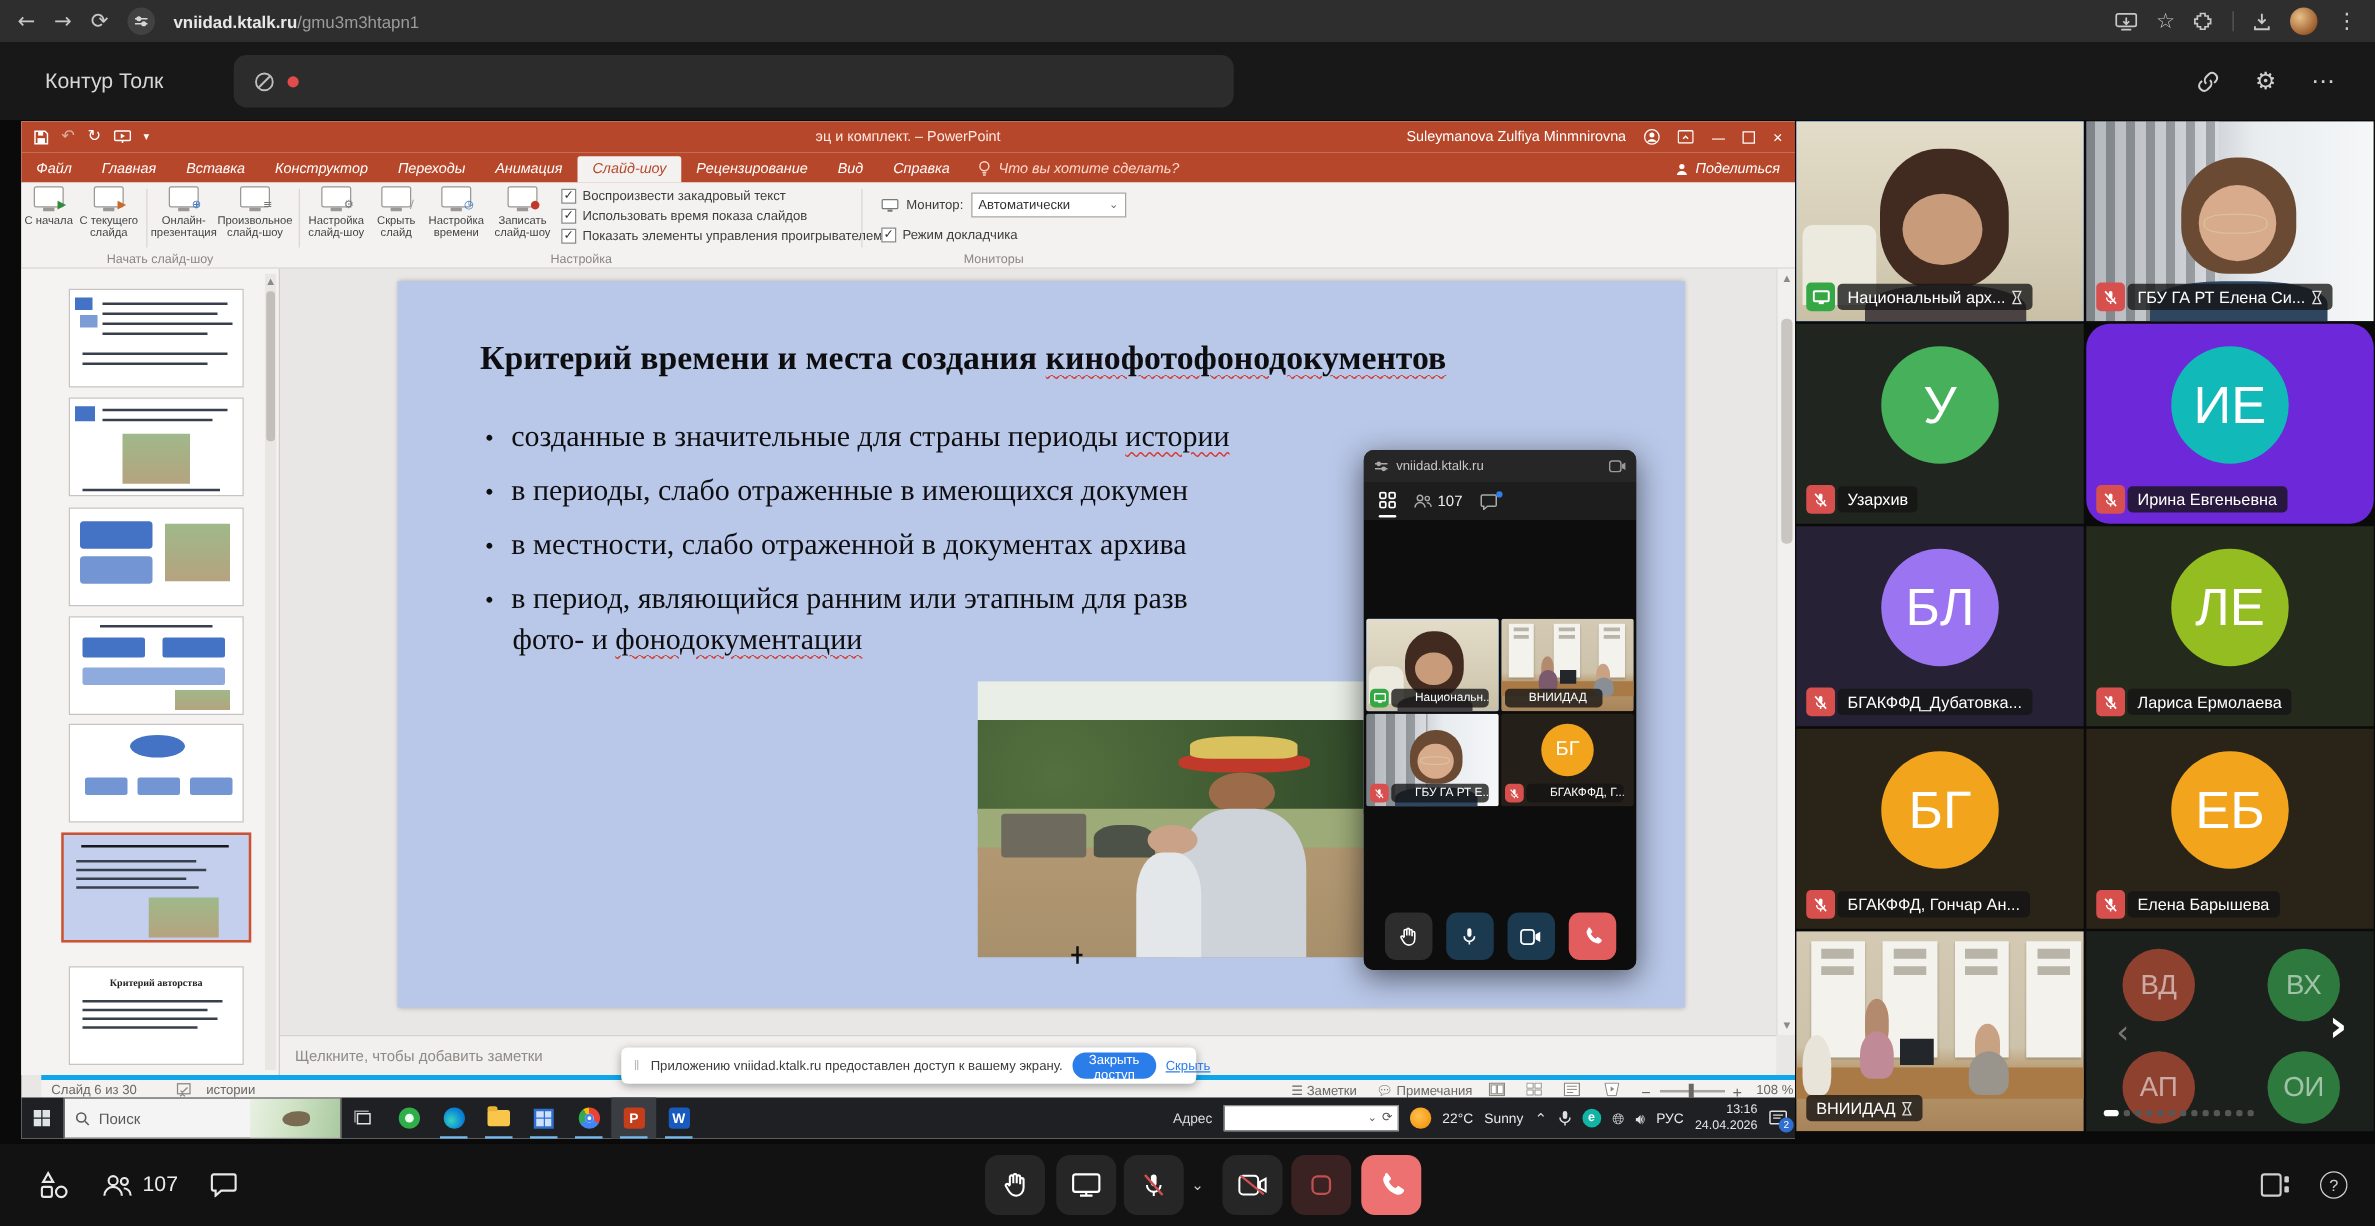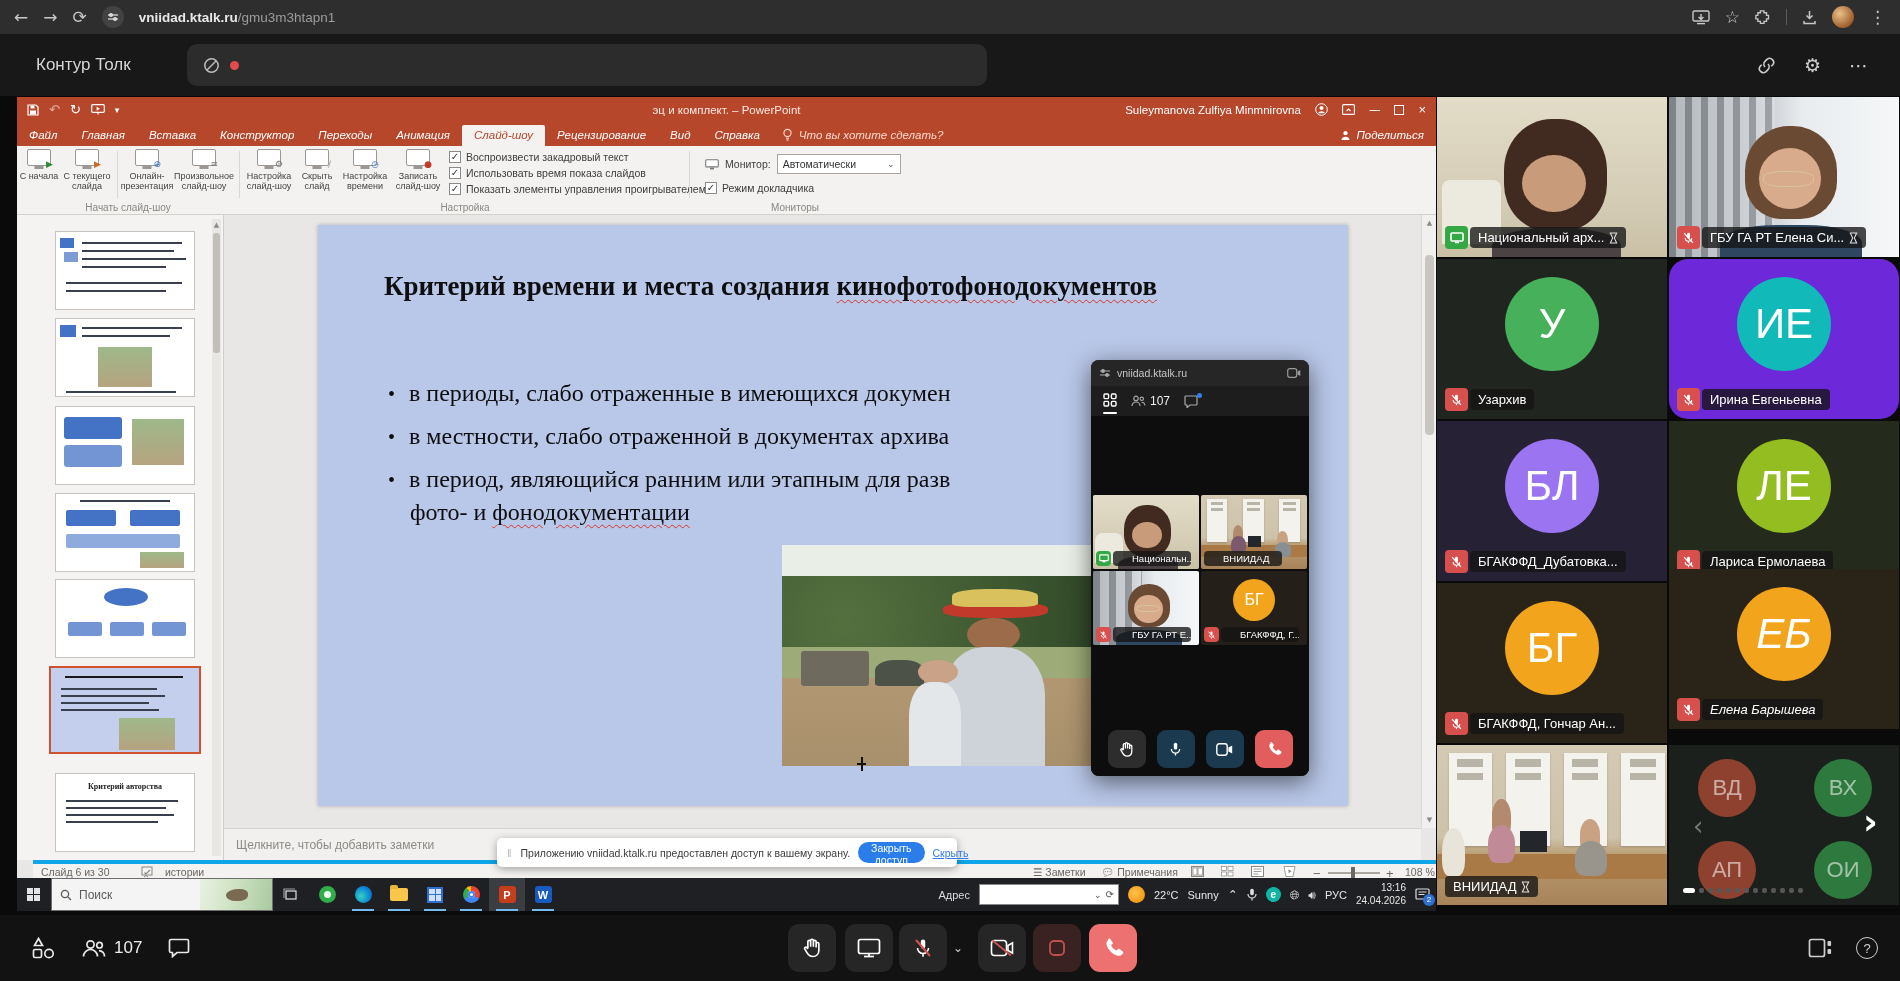--- a/index.html
+++ b/index.html
@@ -472,20 +472,21 @@
         <span class="tln" style="left:10px;top:40px;width:108px;height:1.6px;"></span>
         <span class="tln" style="left:10px;top:47px;width:92px;height:1.6px;"></span>
       </div>
       <div class="abs thumb-sb">
         <span class="sb-arr" style="top:0;">▲</span>
         <span class="th"></span>
       </div>
 
       <div class="abs slide">
         <span class="s-title"><span>Критерий времени и места создания </span><span class="uw">кинофотофонодокументов</span></span>
+        <span class="bullet" style="top:112px;"><span>созданные в значительные для страны периоды </span><span class="uw">истории</span></span>
         <span class="bullet" style="top:155px;">в периоды, слабо отраженные в имеющихся докумен</span>
         <span class="bullet" style="top:198px;">в местности, слабо отраженной в документах архива</span>
         <span class="bullet" style="top:241px;">в период, являющийся ранним или этапным для разв</span>
         <span class="b-cont" style="top:274px;"><span>фото- и </span><span class="uw">фонодокументации</span></span>
 
         <div class="abs photo">
           <span class="ph" style="left:0;top:0;width:100%;height:16%;background:#e9efe7;"></span>
           <span class="ph" style="left:0;top:14%;width:100%;height:34%;background:radial-gradient(circle at 20% 60%,#55703f,#3f5a31 60%,#32492a);"></span>
           <span class="ph" style="left:0;top:46%;width:100%;height:16%;background:#9cab78;"></span>
           <span class="ph" style="left:0;top:60%;width:100%;height:40%;background:linear-gradient(#b29872,#a8906c);"></span>
@@ -920,21 +921,21 @@
                 <rect x="6.2" y="1.6" width="3.6" height="7" rx="1.8" fill="#fff"></rect>
                 <path d="M4 8a4 4 0 008 0" stroke="#fff" fill="none" stroke-width="1.4"></path>
                 <line x1="8" y1="12" x2="8" y2="14.4" stroke="#fff" stroke-width="1.4"></line>
                 <line x1="2.6" y1="2" x2="13.4" y2="14" stroke="#fff" stroke-width="1.6"></line>
               </svg>
             </span>
             <span class="pill">БГАКФФД, Гончар Ан...</span>
           </span>
       </div>
 
-      <div class="tile" style="left:232px;top:472px;background:#2a2318;font-style:italic;">
+      <div class="tile" style="left:232px;top:486px;background:#2a2318;">
         <span class="circ big" style="background: rgb(242, 165, 28);">ЕБ</span>
         <span class="nm">
             <span class="chip mic">
               <svg width="13" height="14" viewBox="0 0 16 16">
                 <rect x="6.2" y="1.6" width="3.6" height="7" rx="1.8" fill="#fff"></rect>
                 <path d="M4 8a4 4 0 008 0" stroke="#fff" fill="none" stroke-width="1.4"></path>
                 <line x1="8" y1="12" x2="8" y2="14.4" stroke="#fff" stroke-width="1.4"></line>
                 <line x1="2.6" y1="2" x2="13.4" y2="14" stroke="#fff" stroke-width="1.6"></line>
               </svg>
             </span>

